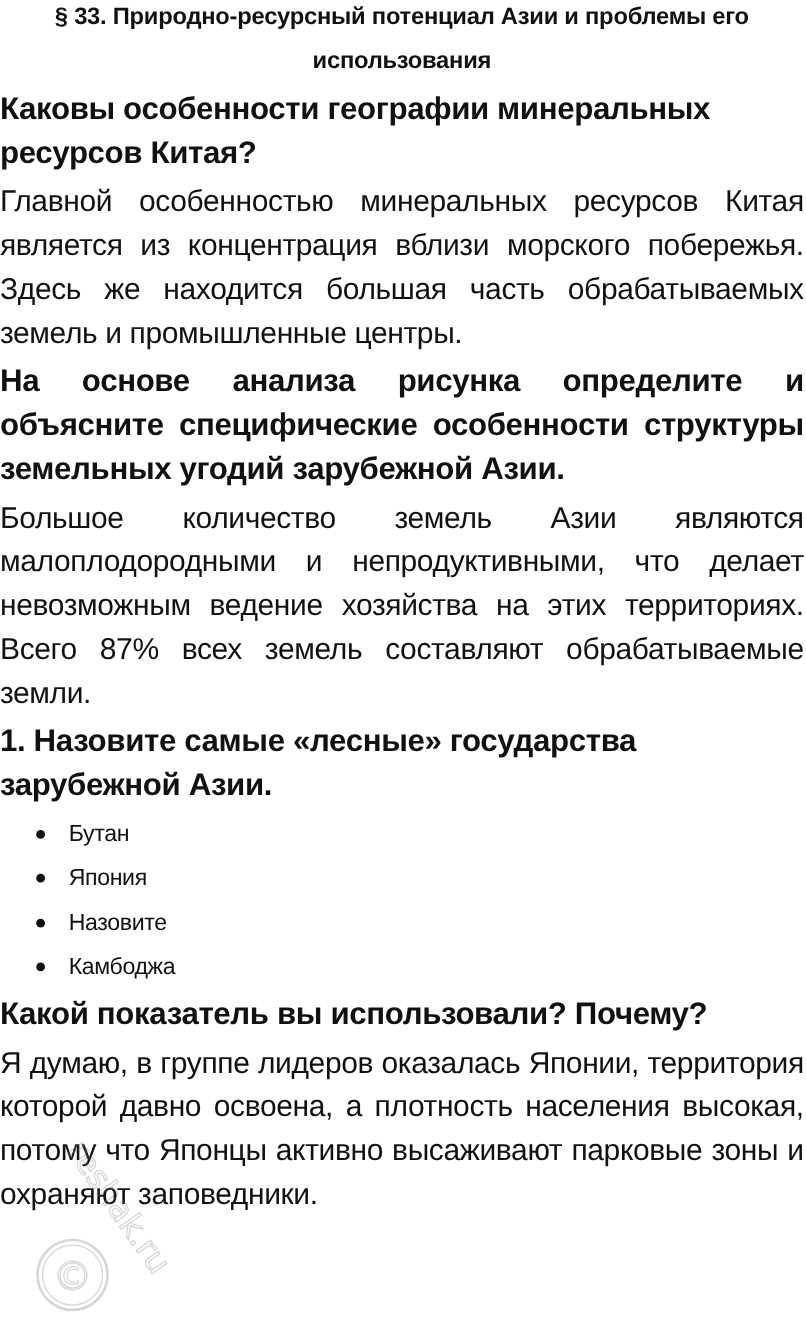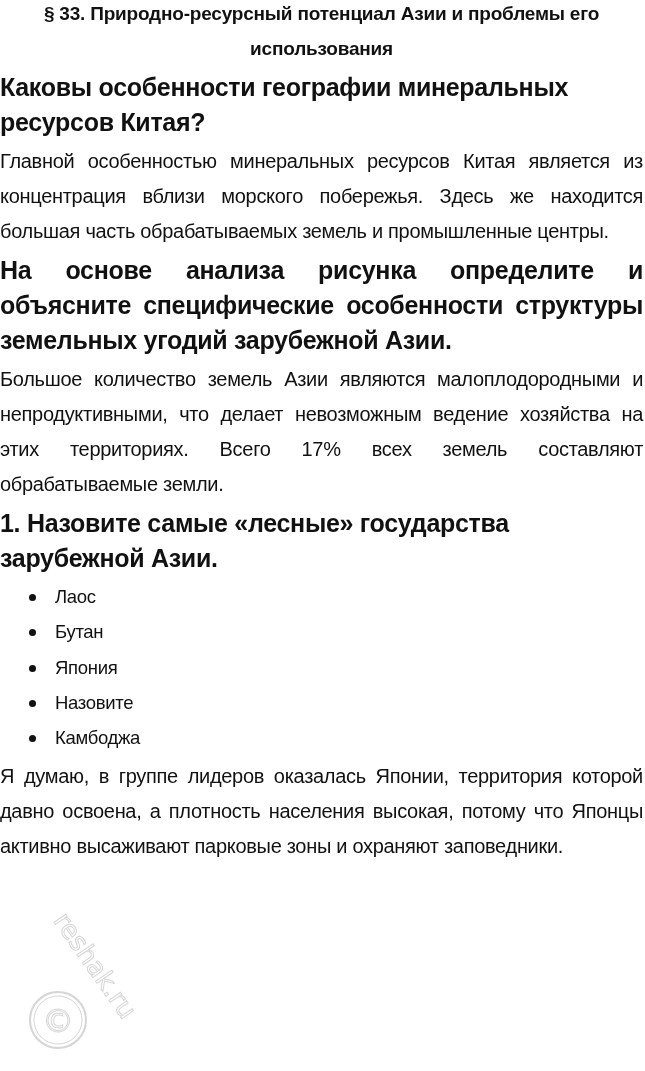--- a/index.html
+++ b/index.html
@@ -36,21 +36,21 @@
       font-size: 25px;
       line-height: 35px;
       margin: 4px 0 3px 0;
       letter-spacing: -0.3px;
     }
     .h.just {
       text-align: justify;
       text-align-last: left;
     }
     .p {
-      font-size: 20px;
+      font-size: 24px;
       line-height: 35px;
       margin: 4px 0 3px 0;
       text-align: justify;
       text-align-last: left;
       letter-spacing: -0.3px;
     }
     ul.list {
       list-style: none;
       margin: 2px 0 2px 0;
       padding: 0;
@@ -84,31 +84,31 @@
 </head>
 <body>
 
 <div class="page">
   <div class="title">§ 33. Природно-ресурсный потенциал Азии и проблемы его использования</div>
 
   <div class="h">Каковы особенности географии минеральных ресурсов Китая?</div>
   <div class="p">Главной особенностью минеральных ресурсов Китая является из концентрация вблизи морского побережья. Здесь же находится большая часть обрабатываемых земель и промышленные центры.</div>
 
   <div class="h just">На основе анализа рисунка определите и объясните специфические особенности структуры земельных угодий зарубежной Азии.</div>
-  <div class="p">Большое количество земель Азии являются малоплодородными и непродуктивными, что делает невозможным ведение хозяйства на этих территориях. Всего 17% всех земель составляют обрабатываемые земли.</div>
+  <div class="p">Большое количество земель Азии являются малоплодородными и непродуктивными, что делает невозможным ведение хозяйства на этих территориях. Всего 87% всех земель составляют обрабатываемые земли.</div>
 
   <div class="h">1. Назовите самые «лесные» государства зарубежной Азии.</div>
   <ul class="list">
-    <li><span class="bullet"></span><span>Лаос</span></li>
     <li><span class="bullet"></span><span>Бутан</span></li>
     <li><span class="bullet"></span><span>Япония</span></li>
     <li><span class="bullet"></span><span>Назовите</span></li>
     <li><span class="bullet"></span><span>Камбоджа</span></li>
   </ul>
 
+  <div class="h">Какой показатель вы использовали? Почему?</div>
 
   <div class="p">Я думаю, в группе лидеров оказалась Японии, территория которой давно освоена, а плотность населения высокая, потому что Японцы активно высаживают парковые зоны и охраняют заповедники.</div>
 </div>
 
 <div class="watermark">
   <svg width="150" height="160" viewBox="0 0 150 160">
     <circle cx="48" cy="115" r="28" fill="none" stroke="#888" stroke-width="2"></circle>
     <circle cx="48" cy="115" r="24" fill="none" stroke="#888" stroke-width="1"></circle>
     <text x="48" y="127" text-anchor="middle" font-size="32" fill="none" stroke="#888" stroke-width="1" font-family="DejaVu Sans, sans-serif">©</text>
     <text x="30" y="40" font-size="26" fill="none" stroke="#888" stroke-width="1" font-family="DejaVu Sans, sans-serif" transform="rotate(55 60 40)">reshak.ru</text>

